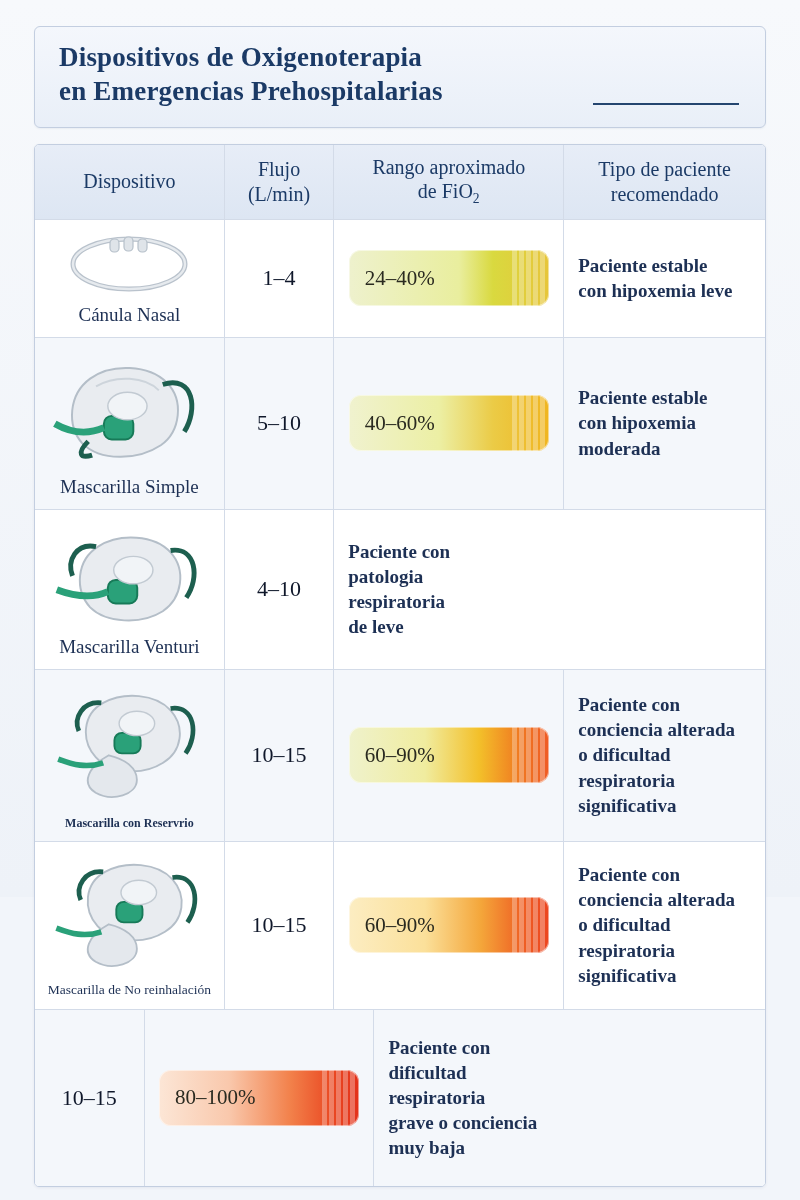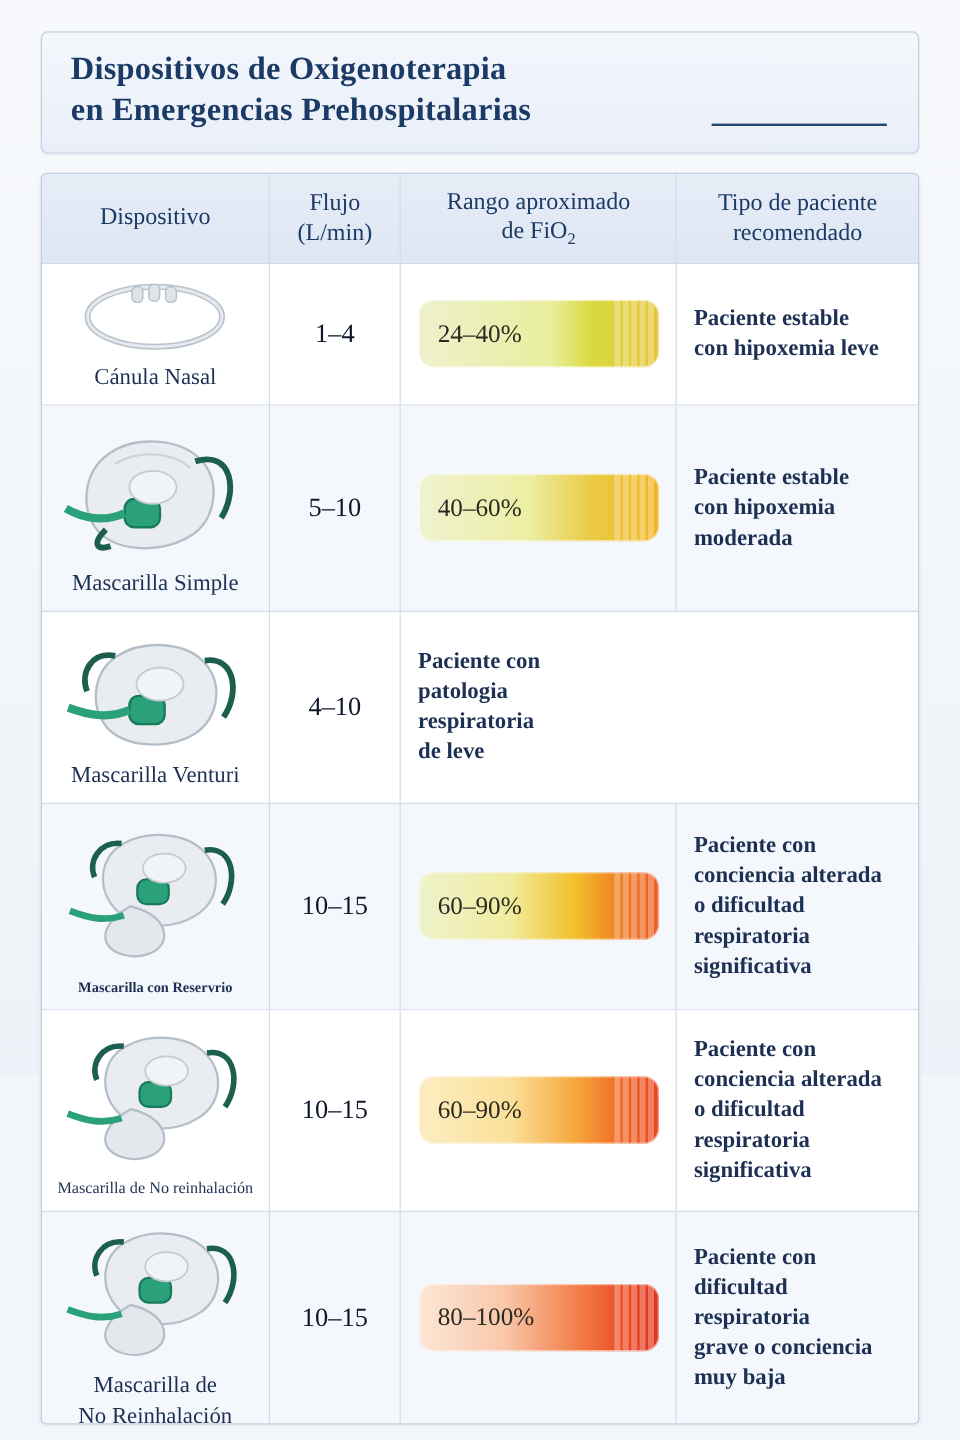--- a/index.html
+++ b/index.html
@@ -376,35 +376,20 @@
         </div>
         <div class="cell col-patient cell-patient">
           <span>Paciente con</span>
           <span>conciencia alterada</span>
           <span>o dificultad respiratoria</span>
           <span>significativa</span>
         </div>
       </div>
 
       <div class="row alt" style="height:176px;">
-        <div class="cell col-device cell-device">
-          <div class="device-art">
-            <svg width="176" height="122" viewBox="0 0 176 122">
-              <path d="M54 72 C38 54 40 26 62 14 C84 2 118 4 134 22 C150 40 146 66 126 78 C104 92 70 90 54 72Z" fill="#e9ecf0" stroke="#b4bec8" stroke-width="2"></path>
-              <path d="M134 20 C160 16 164 48 150 68" fill="none" stroke="#1d5f4f" stroke-width="5"></path>
-              <path d="M60 14 C40 12 30 30 36 44" fill="none" stroke="#1d5f4f" stroke-width="5"></path>
-              <rect x="74" y="46" width="28" height="22" rx="8" fill="#2aa179" stroke="#177a58" stroke-width="2"></rect>
-              <ellipse cx="98" cy="36" rx="19" ry="13" fill="#f1f4f7" stroke="#c2cad2" stroke-width="1.5"></ellipse>
-              <path d="M66 70 C44 82 36 100 52 110 C70 120 96 112 96 96 C96 84 84 74 66 70Z" fill="#e4e8ed" stroke="#b4bec8" stroke-width="2"></path>
-              <path d="M58 78 C40 84 26 80 10 74" fill="none" stroke="#2aa179" stroke-width="6"></path>
-            </svg>
-          </div>
-          <div class="device-label">Mascarilla de</div>
-          <div class="device-label">No Reinhalación</div>
-        </div>
         <div class="cell col-flow cell-flow">10–15</div>
         <div class="cell col-fio2 cell-fio2">
           <div class="fio2-chip" style="background:linear-gradient(90deg,#fce6d6 0%,#f9c8ac 35%,#f2804a 66%,#ea4a23 86%,#e3301a 100%);">
             <div class="fio2-stripes">
                 <i></i>
                 <i></i>
                 <i></i>
                 <i></i>
                 <i></i>
               </div>

